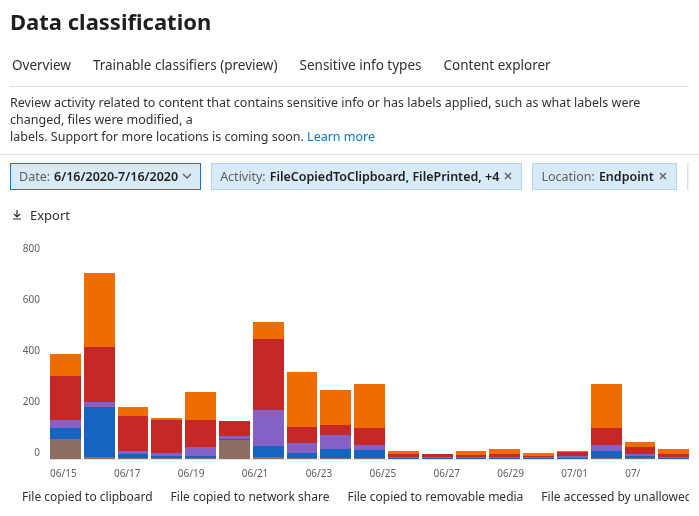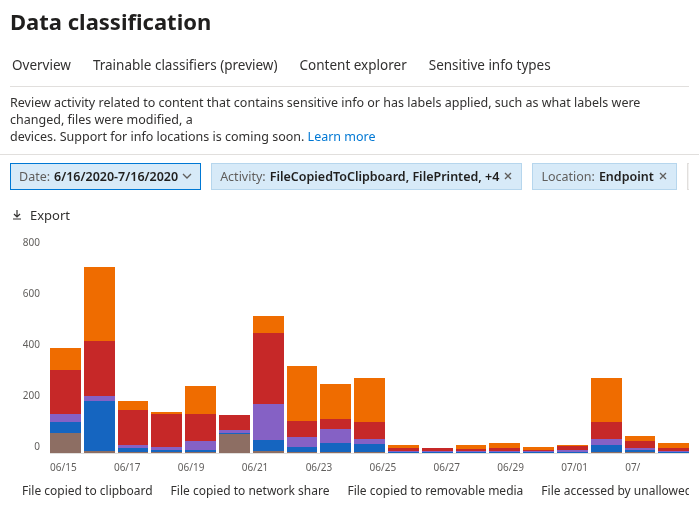--- a/index.html
+++ b/index.html
@@ -63,21 +63,21 @@
     white-space: nowrap;
   }
   .pill.selected { border-color: var(--pill-selected-border); }
   .pill.gray { background: #f3f2f1; border-color: #e1dfdd; }
   .pill-key { color: var(--muted); }
   .pill-val { font-weight: 600; color: var(--text);}
   .icon { display: inline-flex; align-items: center; justify-content: center; }
   .export {
     display: inline-flex; align-items: center; gap: 6px;
     font-size: 13px; color: var(--subtext);
-    cursor: pointer; padding: 2px 0; margin-bottom: 0;
+    cursor: pointer; padding: 2px 0; margin-bottom: 6px;
   }
   .chart-area { position: relative; height: 250px; margin-top: 2px; }
   .y-axis {
     position: absolute; left: 0; top: 0; bottom: 32px;
     width: 34px;
     display: flex; flex-direction: column; justify-content: space-between;
     font-size: 10px; color: var(--muted);
     text-align: right;
   }
   .y-tick { transform: translateY(50%); padding-right: 4px; }
@@ -114,27 +114,27 @@
 </style>
 </head>
 <body>
 
 <div class="page">
   <h1>Data classification</h1>
 
   <div class="tabs" id="tabs">
       <div class="tab">Overview</div>
       <div class="tab">Trainable classifiers (preview)</div>
+      <div class="tab">Sensitive info types</div>
       <div class="tab">Content explorer</div>
-      <div class="tab">Sensitive info types</div>
     </div>
 
   <div class="desc">
     <span>Review activity related to content that contains sensitive info or has labels applied, such as what labels were changed, files were modified, a</span><br>
-    <span>devices. Support for info locations is coming soon. </span><a>Learn more</a>
+    <span>labels. Support for more locations is coming soon. </span><a>Learn more</a>
   </div>
 
   <div class="divider"></div>
 
 
   <div class="pills">
     <div class="pill selected">
       <span class="pill-key">Date:</span>
       <span class="pill-val">6/16/2020-7/16/2020</span>
       <span class="icon">

